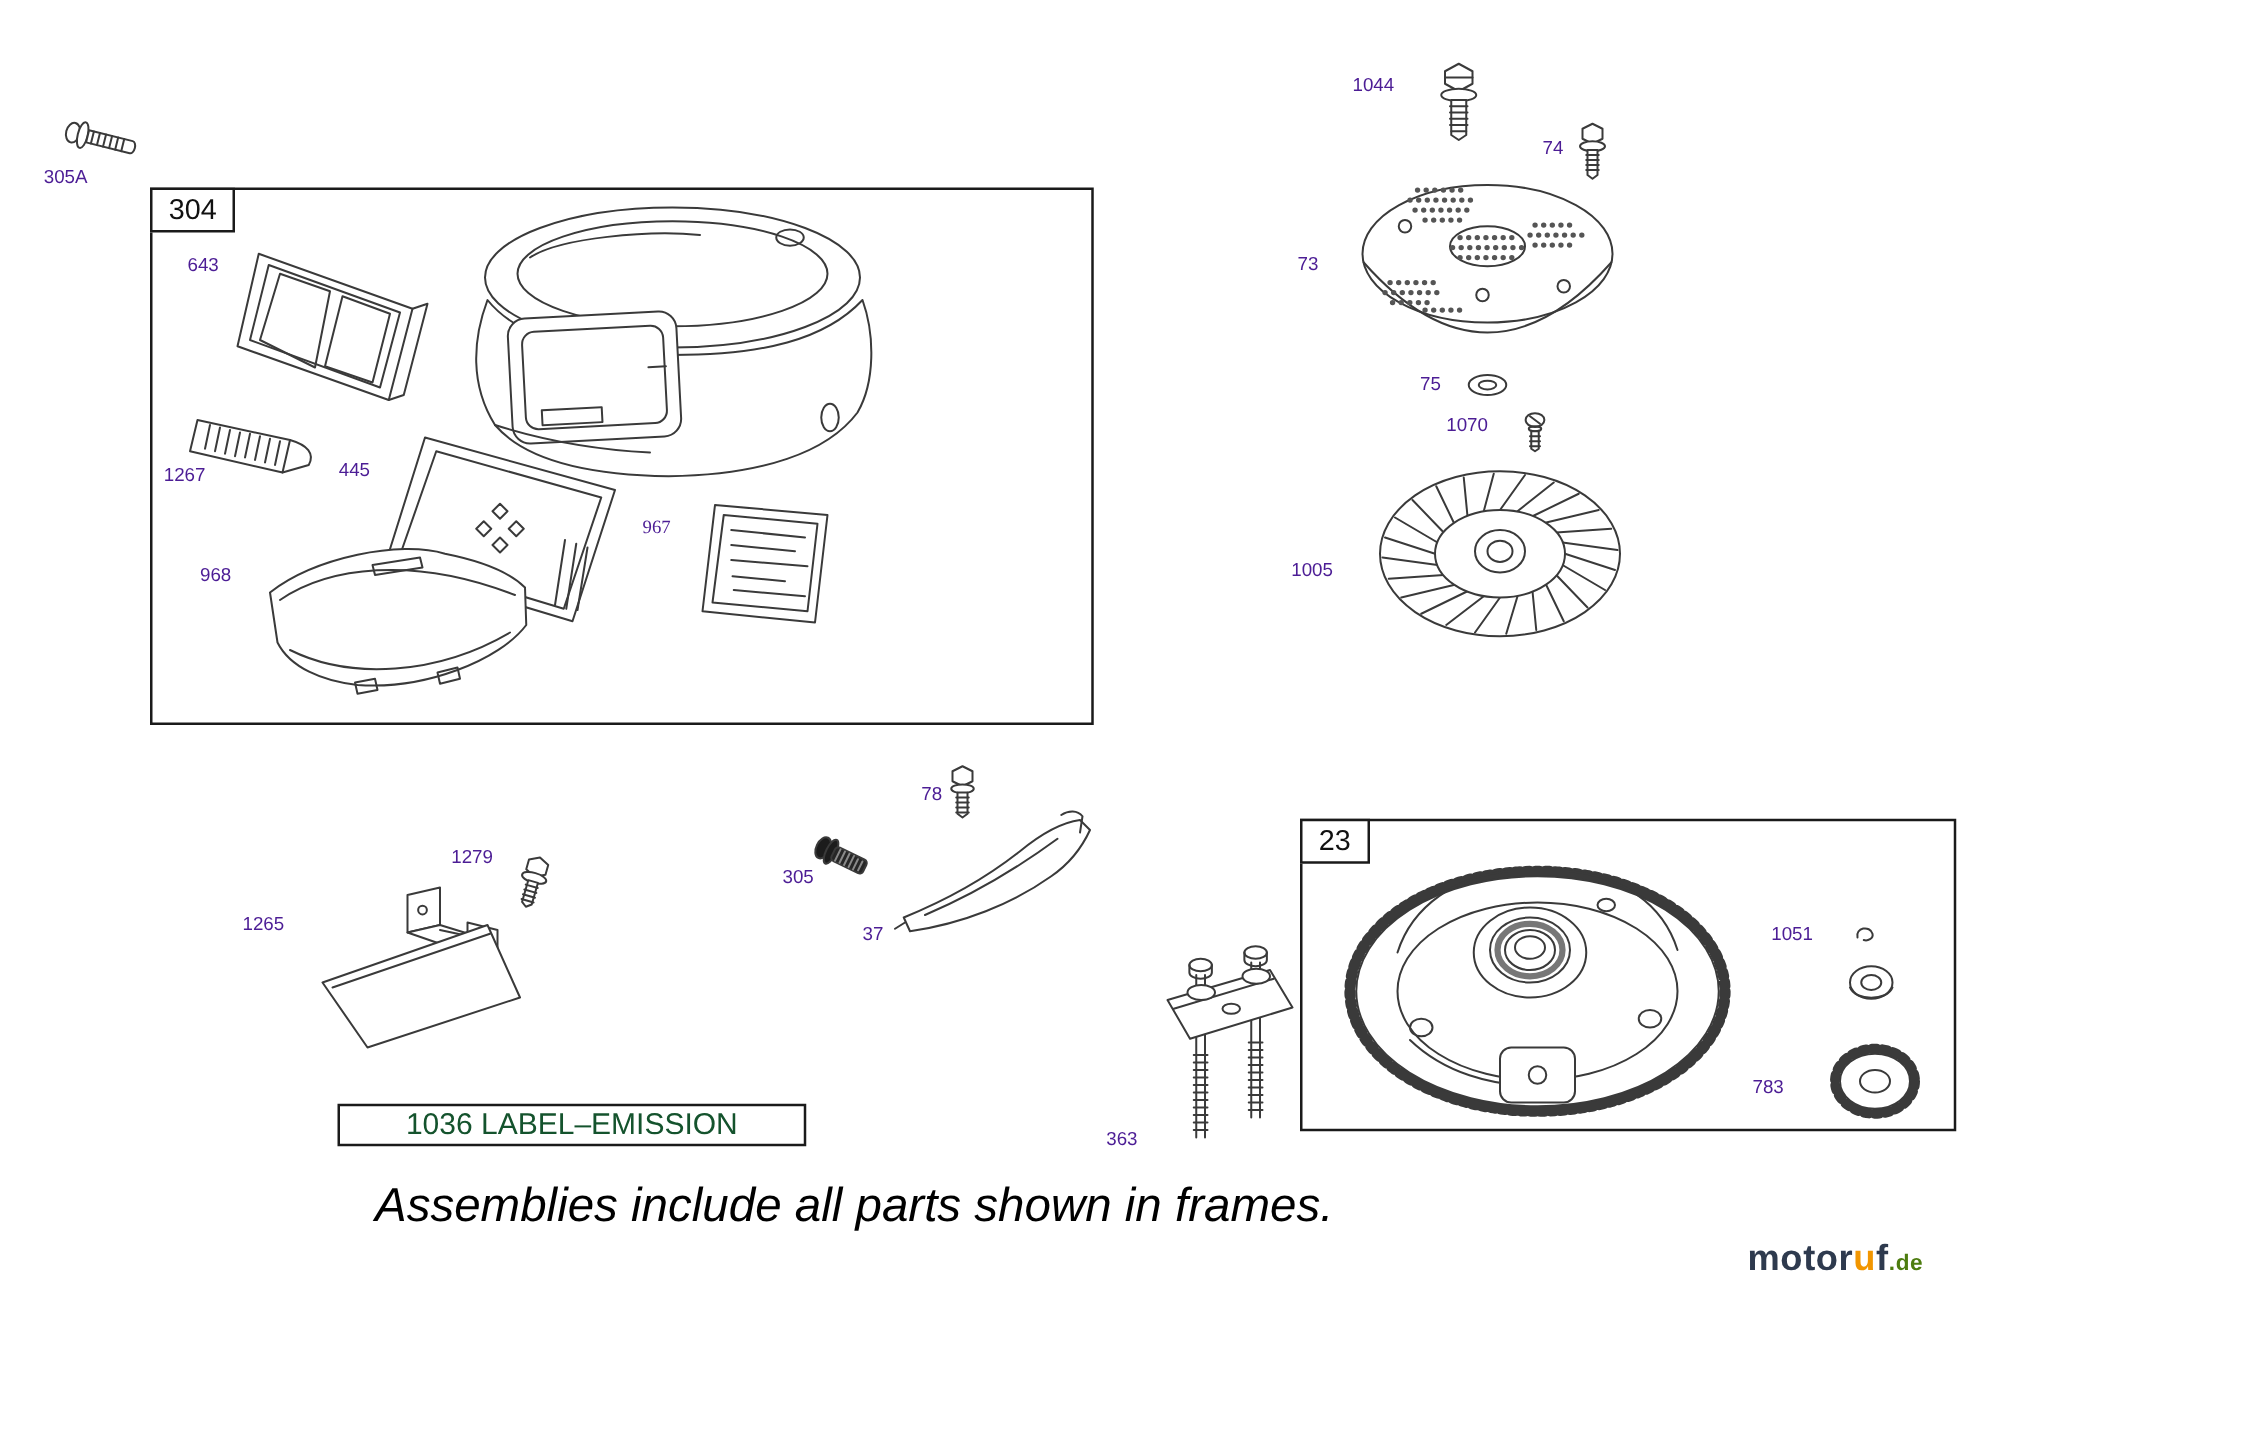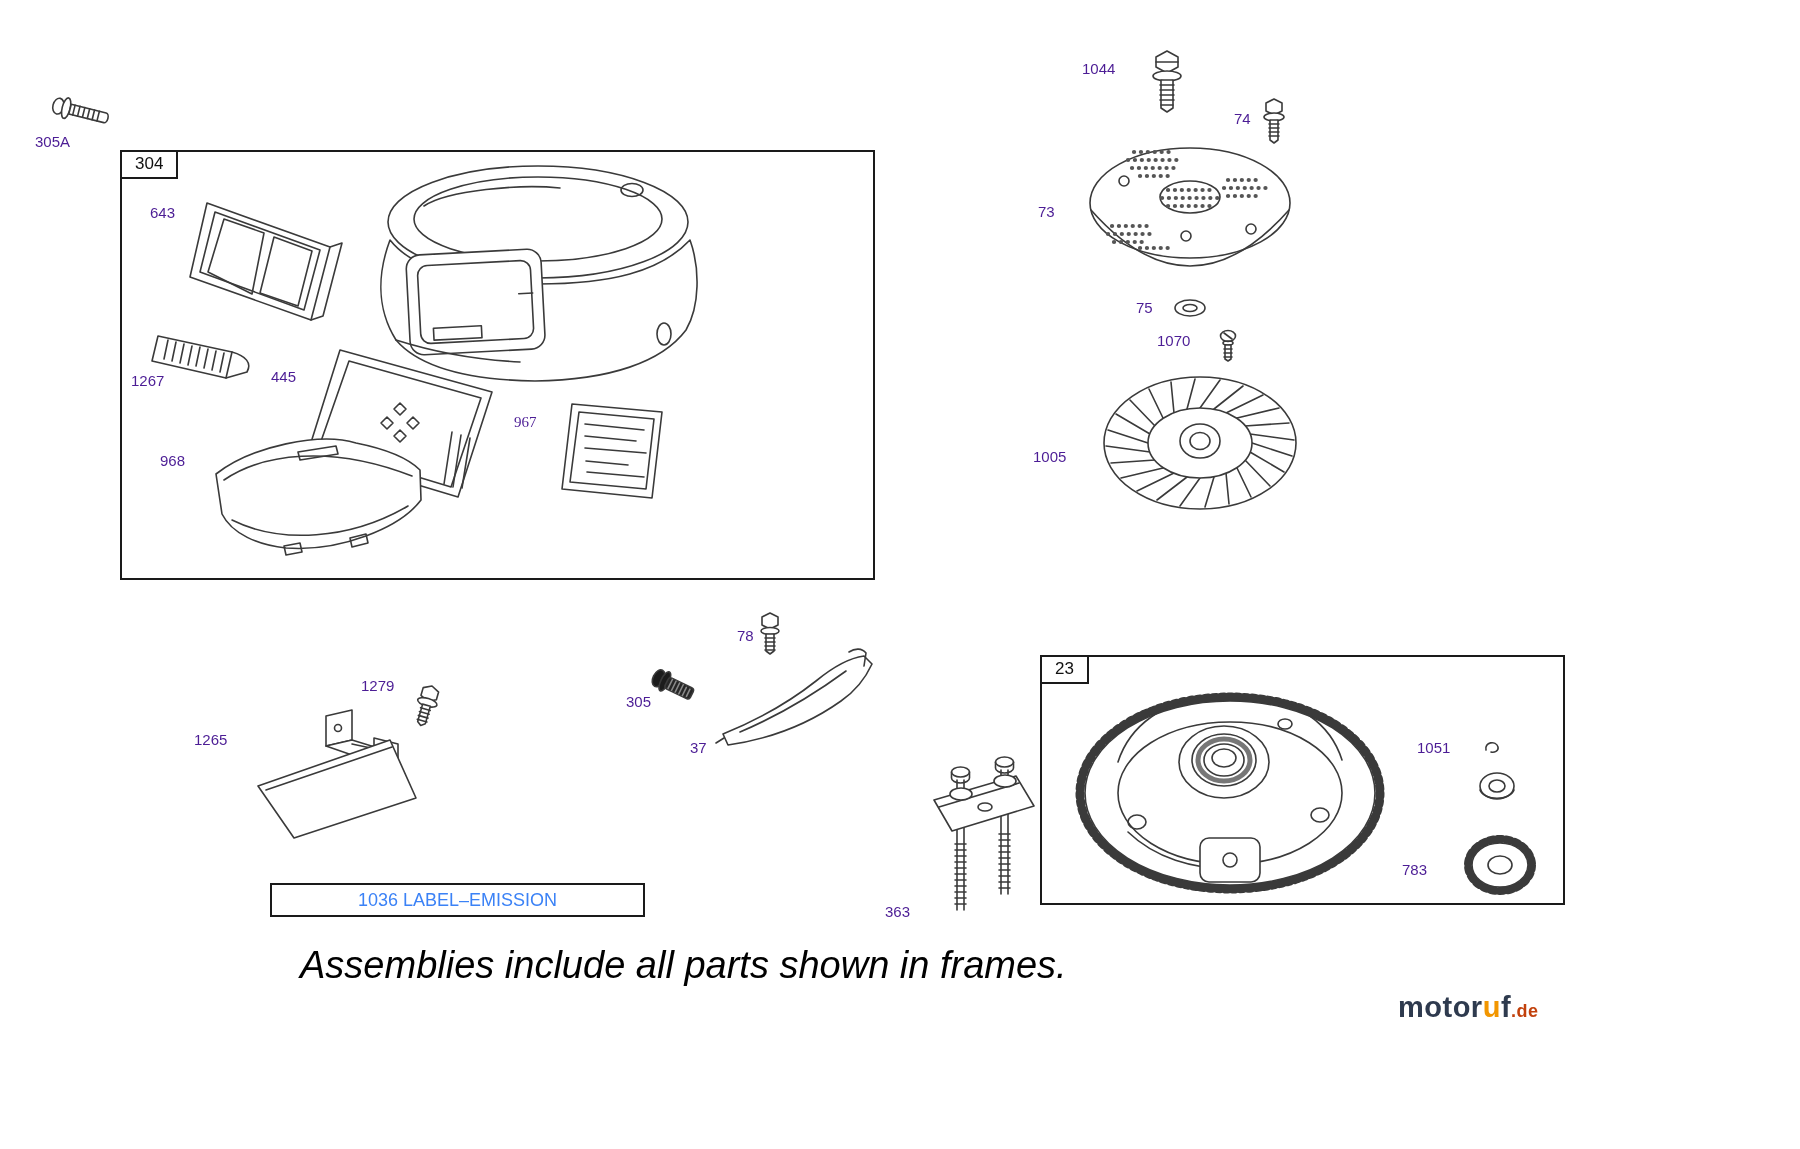--- a/index.html
+++ b/index.html
@@ -3,28 +3,28 @@
 <meta charset="utf-8">
 <style>
   * { margin:0; padding:0; box-sizing:border-box; }
   html,body { background:#ffffff; }
   body { font-family:"Liberation Sans", sans-serif; }
   .stage { position:relative; width:1800px; height:1149px; background:#fff; overflow:hidden; }
   svg.drawing { position:absolute; left:0; top:0; }
   .lbl { position:absolute; font-size:15px; color:#4c1d95; white-space:nowrap; }
   .frame { position:absolute; border:2px solid #1a1a1a; }
   .frame-tag { position:absolute; left:-2px; top:-2px; border:2px solid #1a1a1a; background:#fff;
-               padding:2px 13px 3px 13px; font-size:17px; color:#111; }
-  .box-label { position:absolute; border:2px solid #1a1a1a; font-size:18px; color:#3b82f6;
+               padding:2px 13px 3px 13px; font-size:23px; color:#111; }
+  .box-label { position:absolute; border:2px solid #1a1a1a; font-size:24px; color:#14532d;
                display:flex; align-items:center; justify-content:center; background:#fff; }
   .footer-note { position:absolute; font-size:38px; color:#000; text-align:left;font-style:italic; }
   .watermark { position:absolute; font-size:29px; font-weight:bold; letter-spacing:.5px; }
   .wm-main { color:#2e3a4e; }
   .wm-accent { color:#f29600; }
-  .wm-tld { font-size:18px; font-weight:bold; color:#c2410c; }
+  .wm-tld { font-size:18px; font-weight:bold; color:#4d7c0f; }
 </style>
 </head>
 <body>
 
 <div class="stage">
 
   <div class="frame" style="left:120px; top:150px; width:755px; height:430px;">
     <div class="frame-tag">304</div>
   </div>
   <div class="frame" style="left:1040px; top:655px; width:525px; height:250px;">

